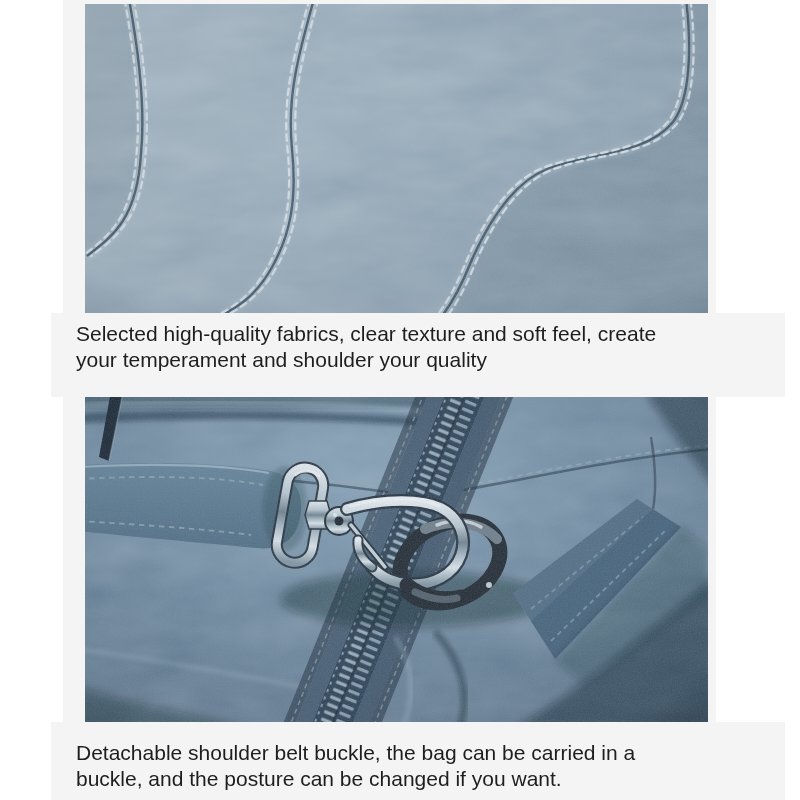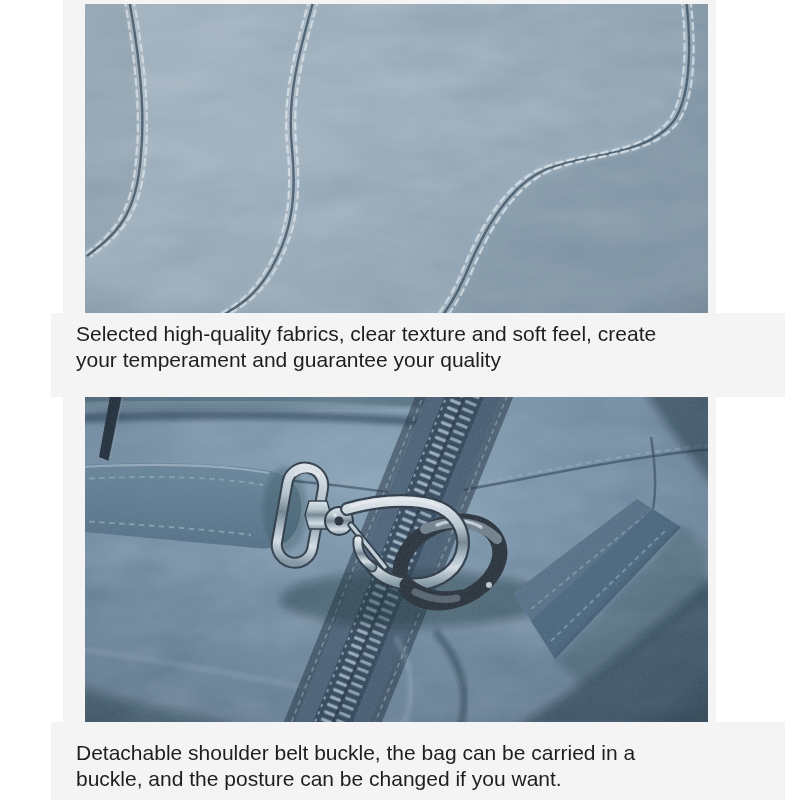--- a/index.html
+++ b/index.html
@@ -78,21 +78,21 @@
       </g>
 
       <rect x="0" y="0" width="623" height="309" filter="url(#grain1)" opacity="0.5"></rect>
       <rect x="0" y="0" width="623" height="309" fill="url(#p1vig)"></rect>
     </svg>
   </figure>
 
   <div class="caption-band caption-fabric">
     <div class="cap-inner">
       <div class="cap-line">Selected high-quality fabrics, clear texture and soft feel, create</div>
-      <div class="cap-line">your temperament and guarantee your quality</div>
+      <div class="cap-line">your temperament and shoulder your quality</div>
     </div>
   </div>
 
   <figure class="photo photo-buckle" style="margin:0;">
     <svg width="623" height="325" viewBox="0 0 623 325">
       <defs>
         <radialGradient id="p2bg" cx="0.45" cy="0.18" r="1.1">
           <stop offset="0" stop-color="#7392a9"></stop>
           <stop offset="0.4" stop-color="#587690"></stop>
           <stop offset="0.75" stop-color="#435f78"></stop>

